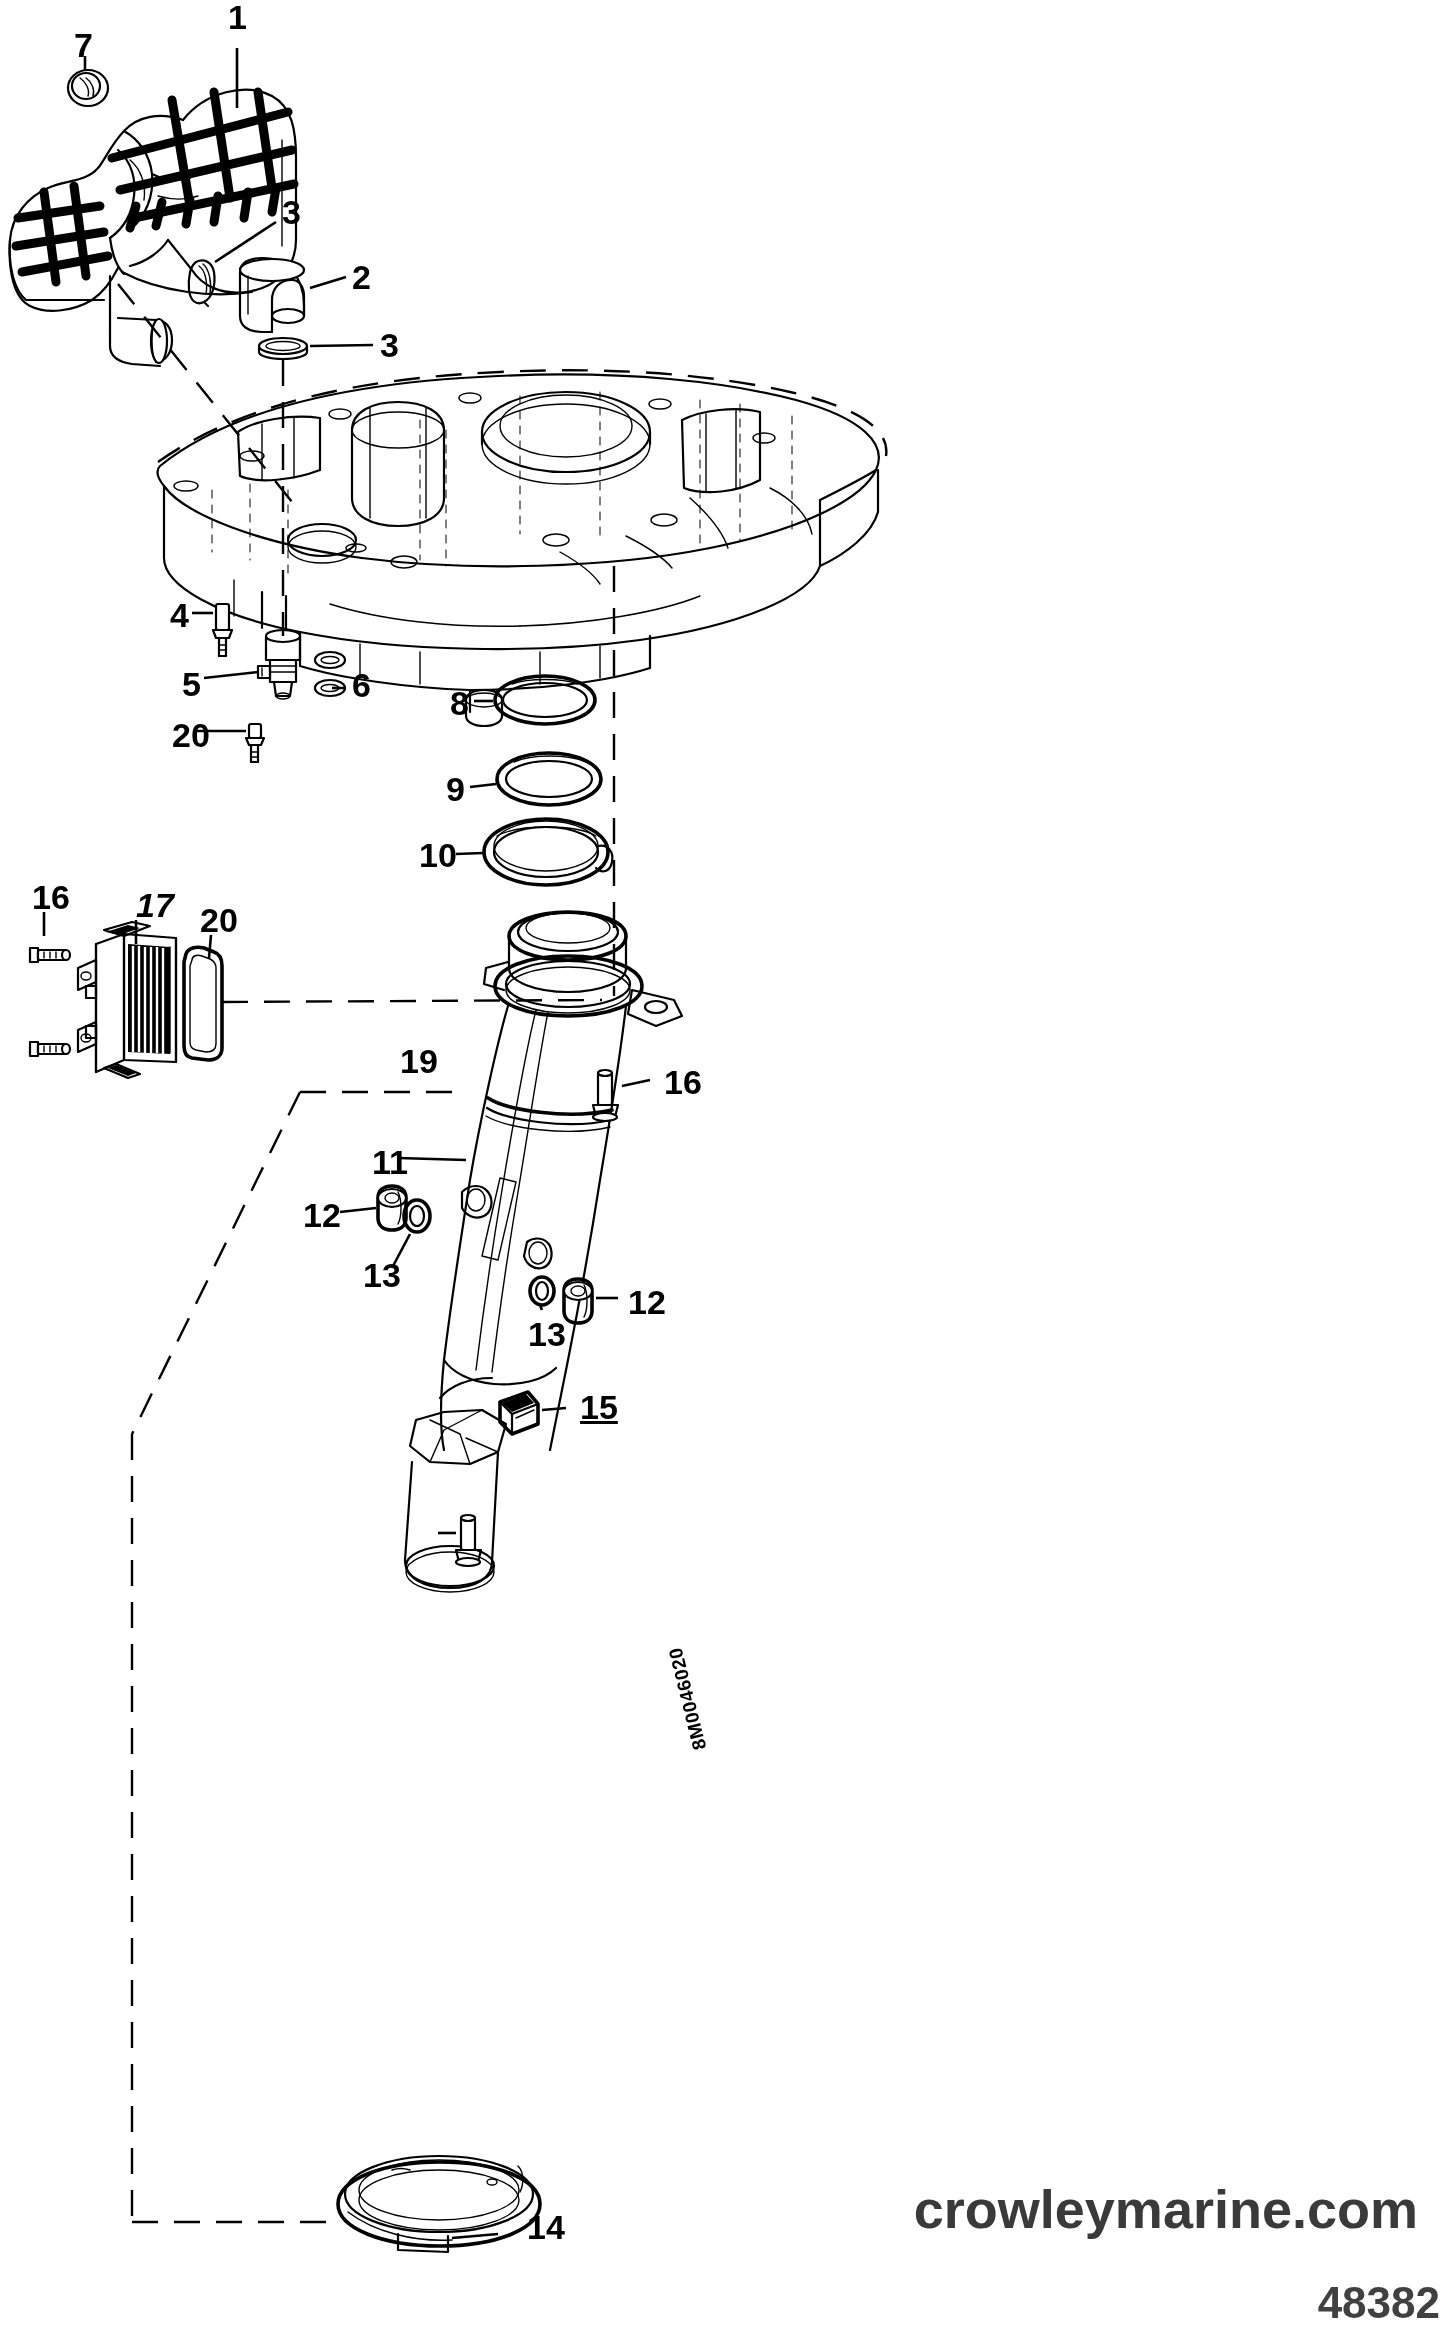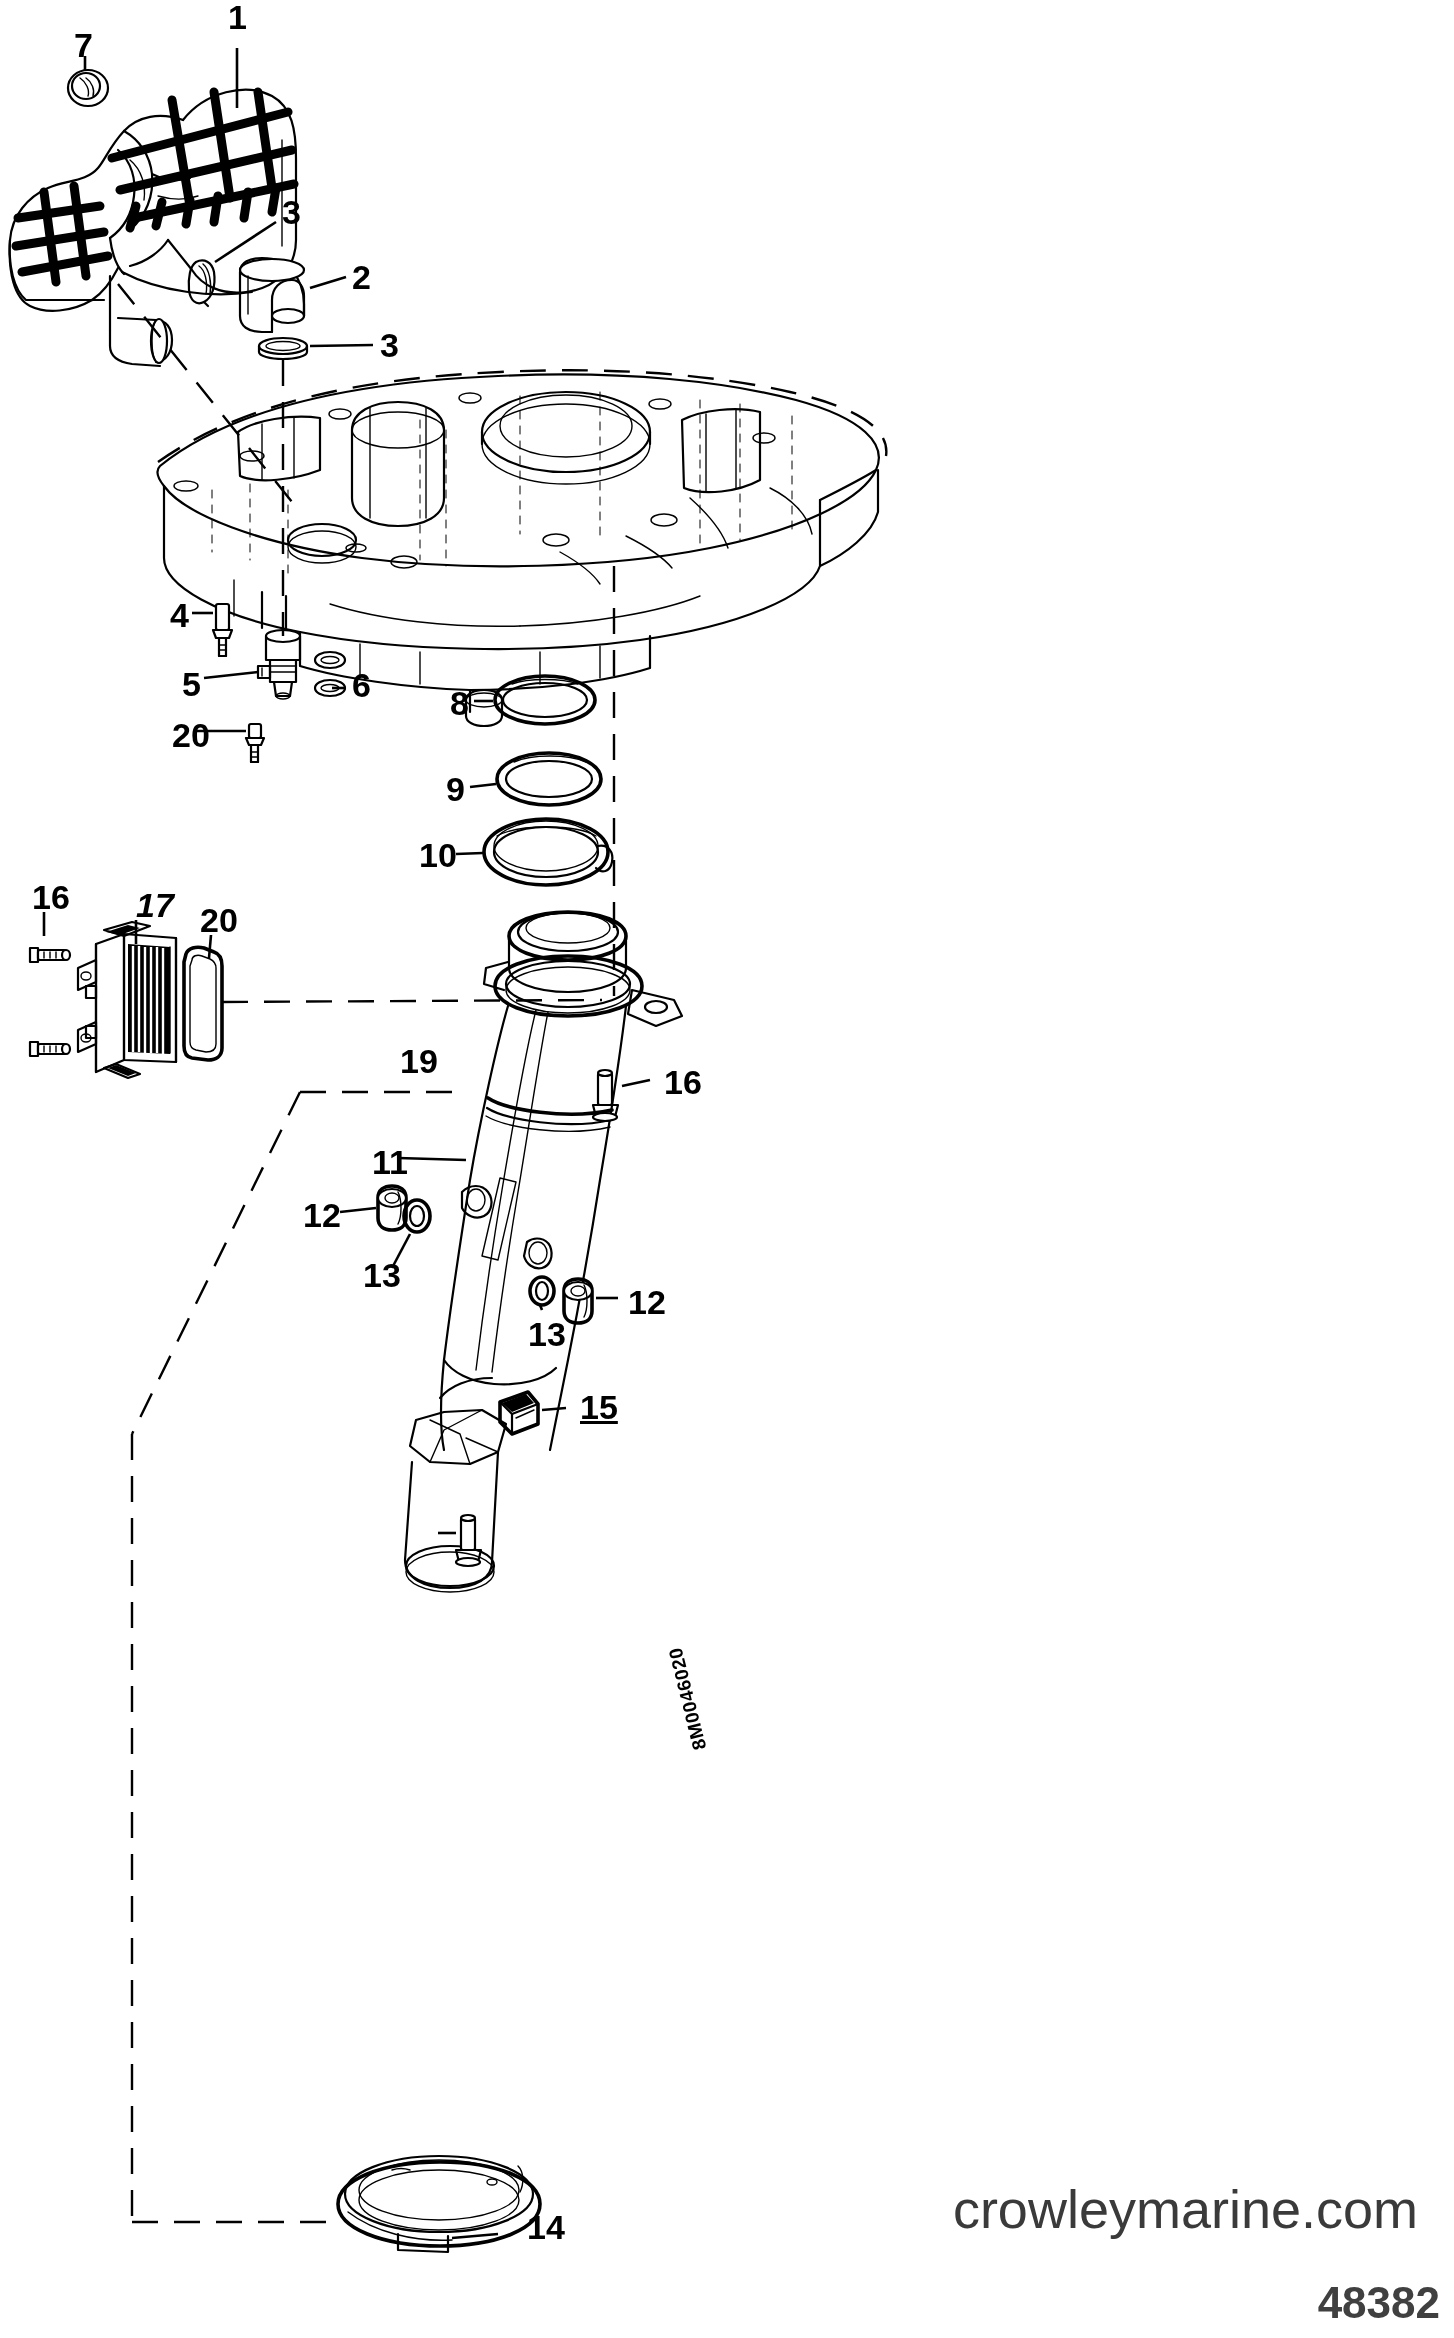--- a/index.html
+++ b/index.html
@@ -33,21 +33,21 @@
     letter-spacing:2px;
     white-space:nowrap;
     user-select:none;
     pointer-events:none;
   }
   .watermark-url{
     position:absolute;
     right:36px; top:2178px;
     font-family:"Liberation Sans", sans-serif;
     font-size:54px;
-    font-weight:400;
+    font-weight:700;
     color:#3a3a3a;
     white-space:nowrap;
     user-select:none;
   }
   .drawing-no{
     position:absolute;
     right:14px; top:2278px;
     font-family:"Liberation Sans", sans-serif;
     font-size:44px;
     font-weight:bold;

